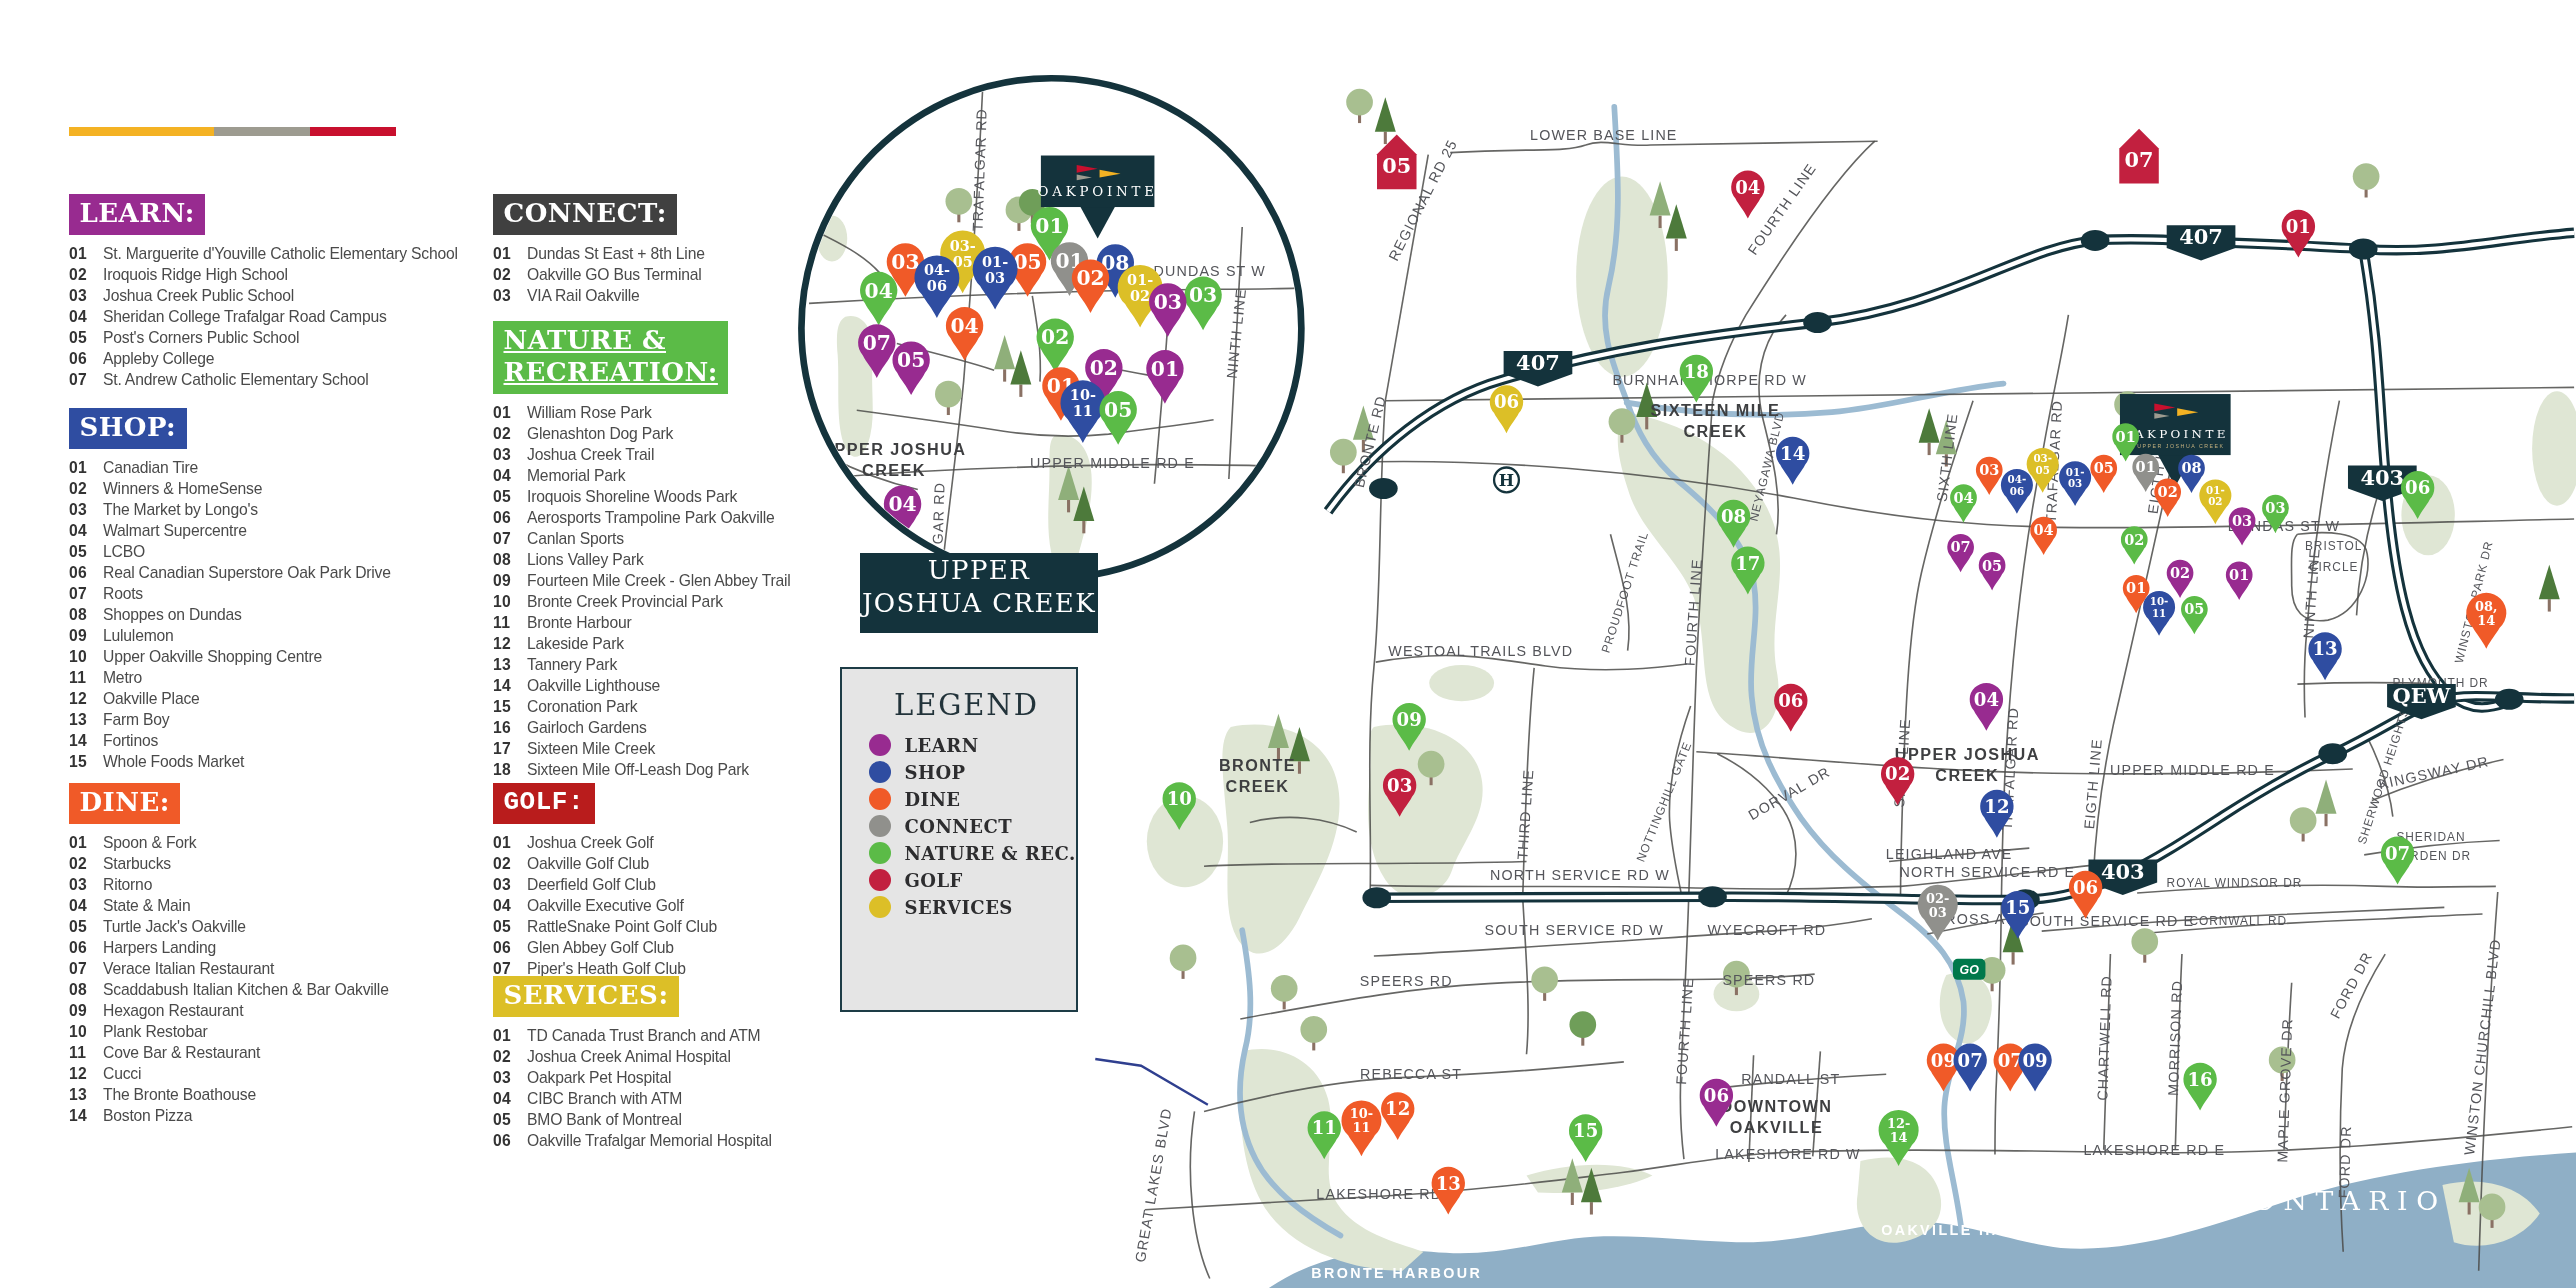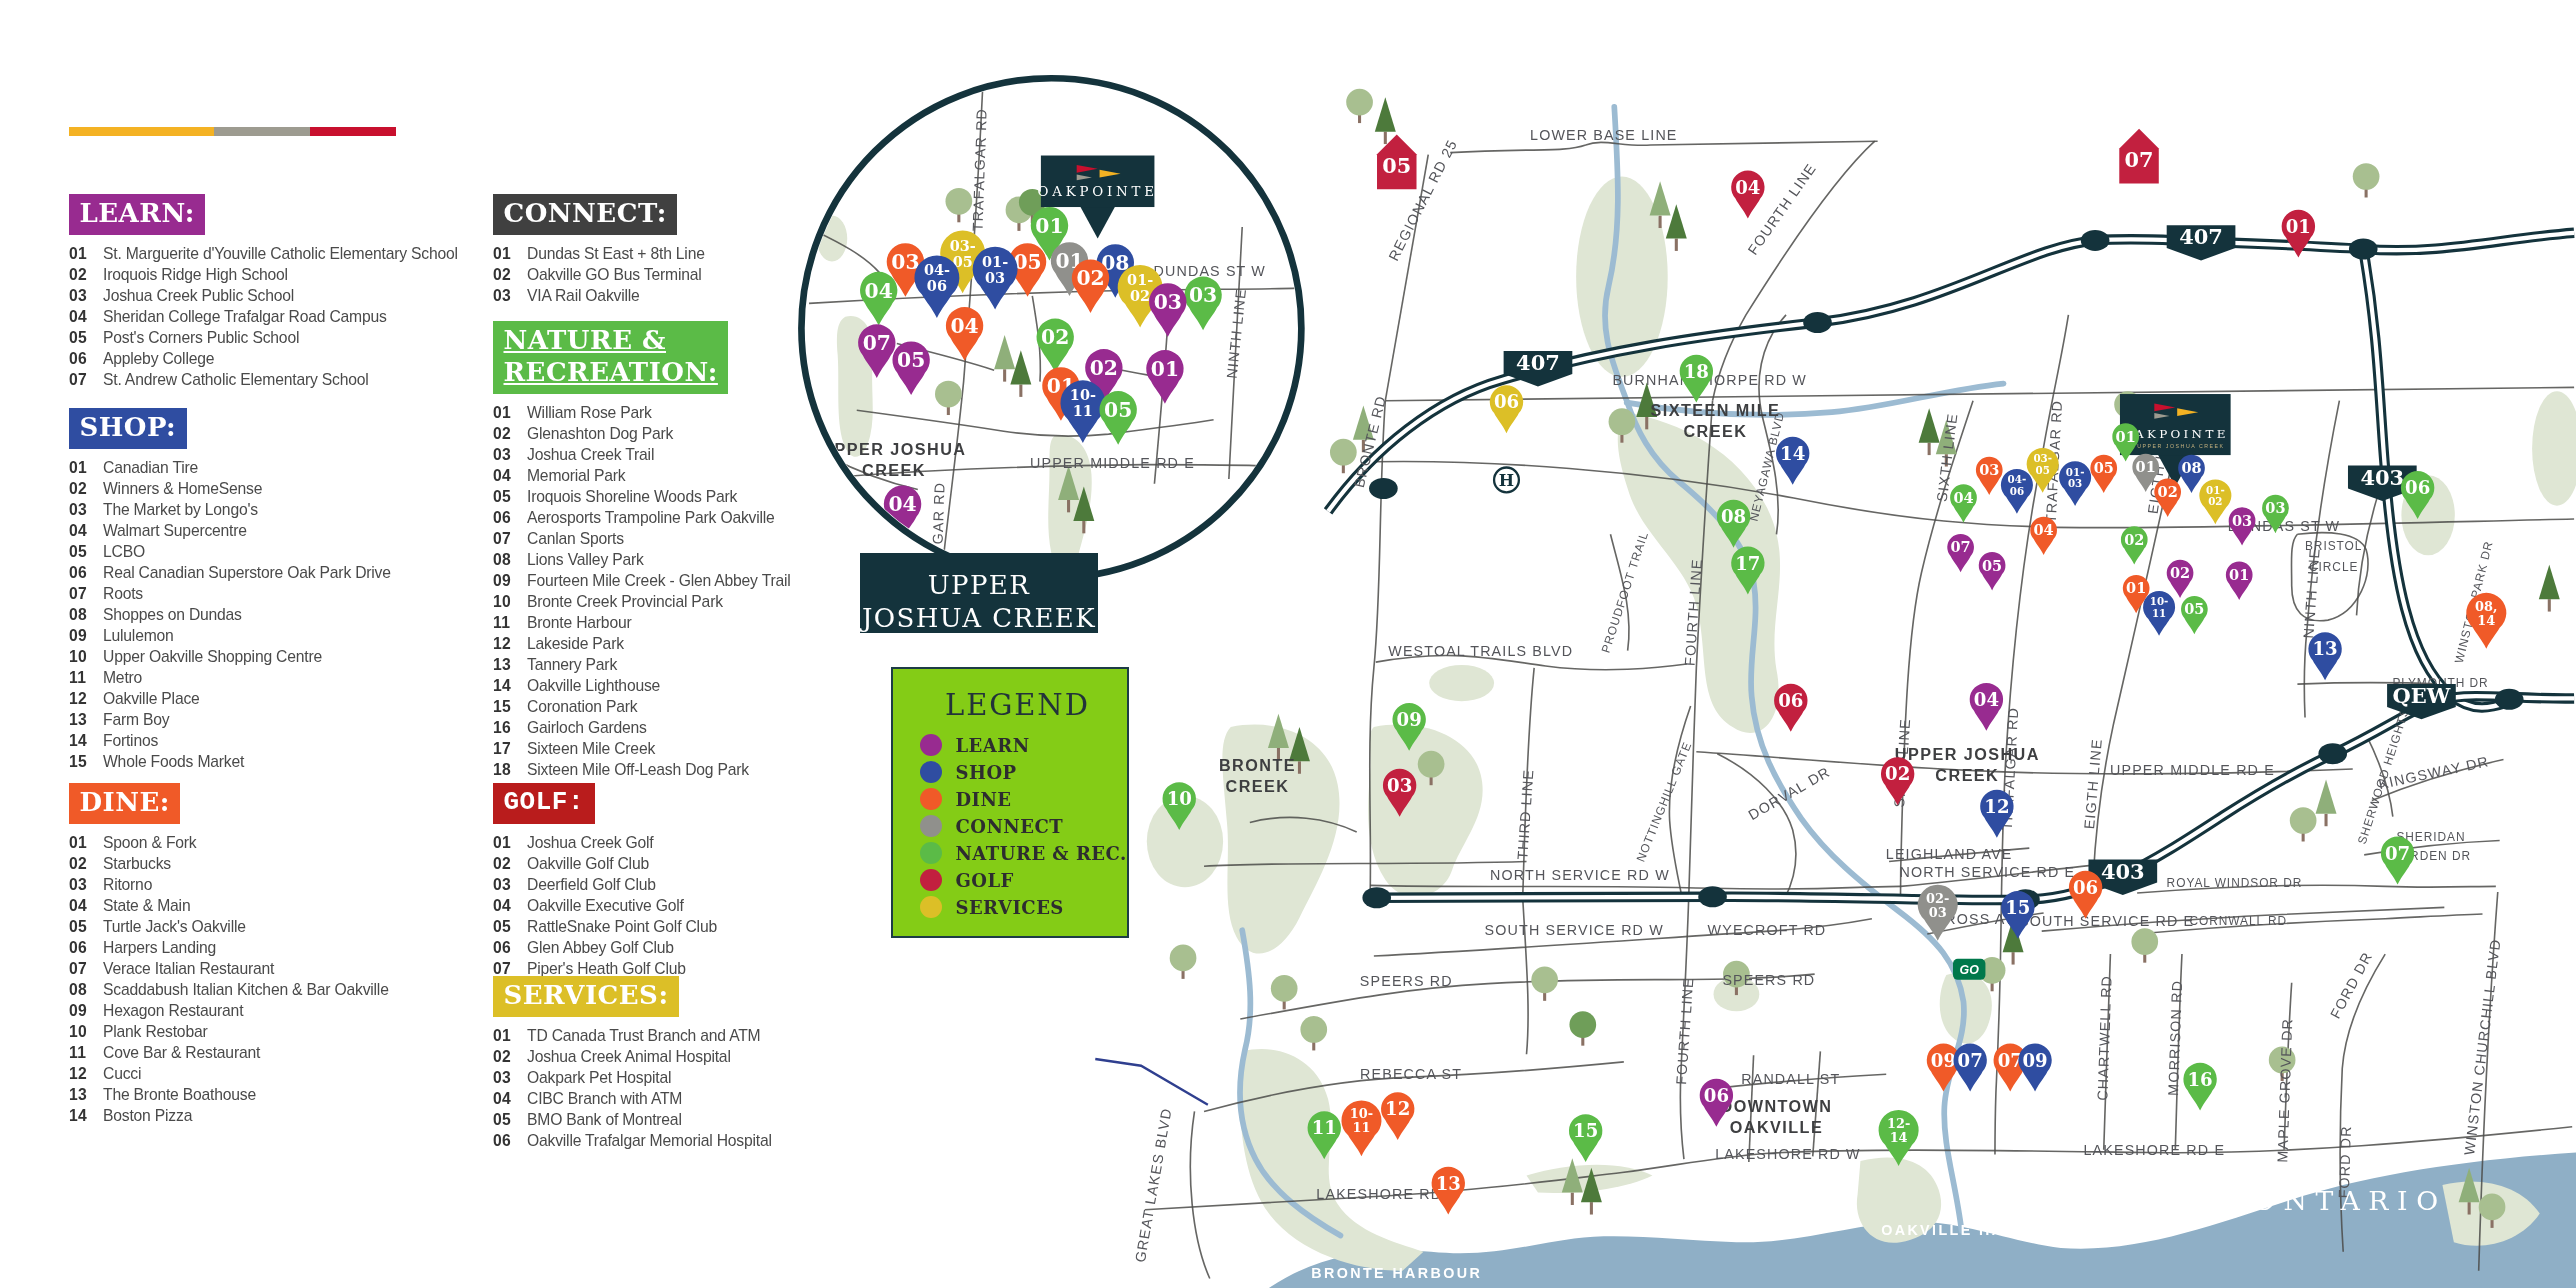--- a/index.html
+++ b/index.html
@@ -8,30 +8,30 @@
   #map{position:absolute;left:0;top:0}
   .tri{position:absolute;left:69px;top:127px;width:327px;height:8.6px;display:flex}
   .tri span{height:100%;display:block}
   .cat{position:absolute}
   .cat-h{display:inline-block;color:#fff;font-family:"DejaVu Serif",serif;font-weight:700;
          font-size:26px;line-height:32px;padding:2.9px 10.5px 5.7px;letter-spacing:0.5px;white-space:pre-line}
   .rows{margin-top:8.6px}
   .row{display:flex;align-items:center;height:21px}
   .row .num{font-weight:700;color:#333;font-size:15.7px;width:34px;flex:none;letter-spacing:0.3px}
   .row .txt{color:#4a4a4a;font-size:15.7px;letter-spacing:-0.2px;white-space:nowrap}
-  .legendbox{position:absolute;left:891px;top:667px;width:238px;height:271px;border:2.9px solid #1d3c46;
-             background:#84cc16;box-sizing:border-box}
+  .legendbox{position:absolute;left:840px;top:667px;width:238px;height:345px;border:2.9px solid #1d3c46;
+             background:#e5e5e5;box-sizing:border-box}
   .legendbox .lt{font-family:"DejaVu Serif",serif;font-size:29px;letter-spacing:1.9px;color:#22333a;
                  margin:19px 0 9.5px 52px}
   .lrow{display:flex;align-items:center;height:27px;margin-left:27px}
   .ldot{width:22px;height:22px;border-radius:50%;margin-right:13.4px;flex:none}
   .llab{font-family:"DejaVu Serif",serif;font-weight:700;font-size:18px;color:#2d2d2f;letter-spacing:0.5px}
   .insettitle{position:absolute;left:860px;top:553px;width:238px;height:80px;background:#14333c;
               color:#fff;text-align:center;font-family:"DejaVu Serif",serif;font-size:26px;
-              line-height:33px;letter-spacing:1.4px;padding-top:16px;box-sizing:border-box}
+              line-height:33px;letter-spacing:1.4px;padding-top:1px;box-sizing:border-box}
   
   .pt{font:700 19px "DejaVu Serif",serif;fill:#fff;text-anchor:middle}
   .pt2{font:700 13.5px "DejaVu Serif",serif;fill:#fff;text-anchor:middle}
   .rl{font:15px "Liberation Sans",sans-serif;fill:#54555a;letter-spacing:1.2px;text-anchor:middle}
   .rs{font:12.5px "Liberation Sans",sans-serif;fill:#54555a;letter-spacing:1px;text-anchor:middle}
   .ar{font:700 17px "Liberation Sans",sans-serif;fill:#3e3f41;letter-spacing:1.5px;text-anchor:middle}
   .wt{font:700 15px "Liberation Sans",sans-serif;fill:#fff;letter-spacing:2.5px;text-anchor:middle}
   .wl{font:28px "DejaVu Serif",serif;fill:#fff;letter-spacing:9px;text-anchor:middle}
   .sh{font:700 22px "DejaVu Serif",serif;fill:#fff;text-anchor:middle}
   .ht{font:700 17px "DejaVu Serif",serif;fill:#14333c;text-anchor:middle}

